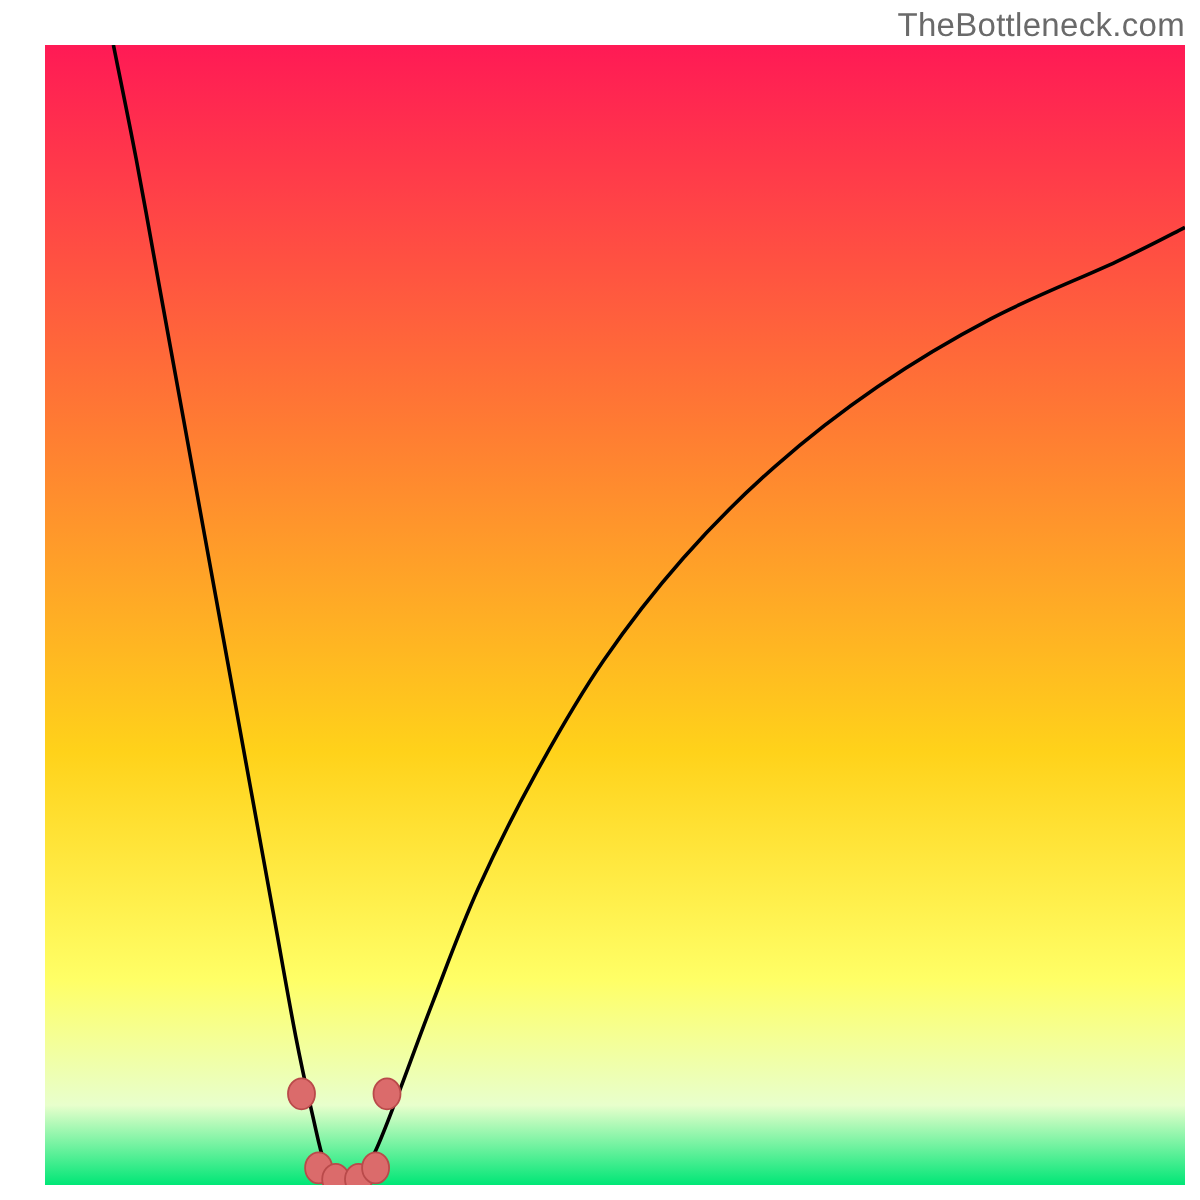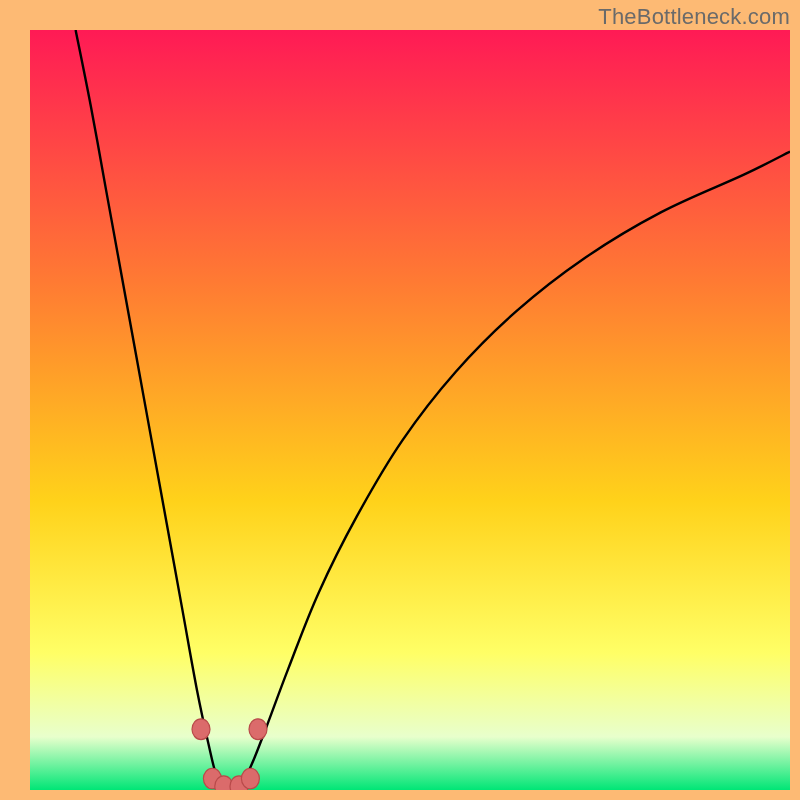--- a/index.html
+++ b/index.html
@@ -8,21 +8,21 @@
     width: 800px;
     height: 800px;
     background: #000;
     overflow: hidden;
     font-family: Arial, Helvetica, sans-serif;
   }
   .stage {
     position: relative;
     width: 800px;
     height: 800px;
-    background: #fdba74;
+    background: #ffffff;
   }
   .watermark {
     position: absolute;
     top: 4px;
     right: 10px;
     color: #6a6a6a;
     font-size: 22px;
     font-weight: 400;
     letter-spacing: 0.2px;
     z-index: 10;

